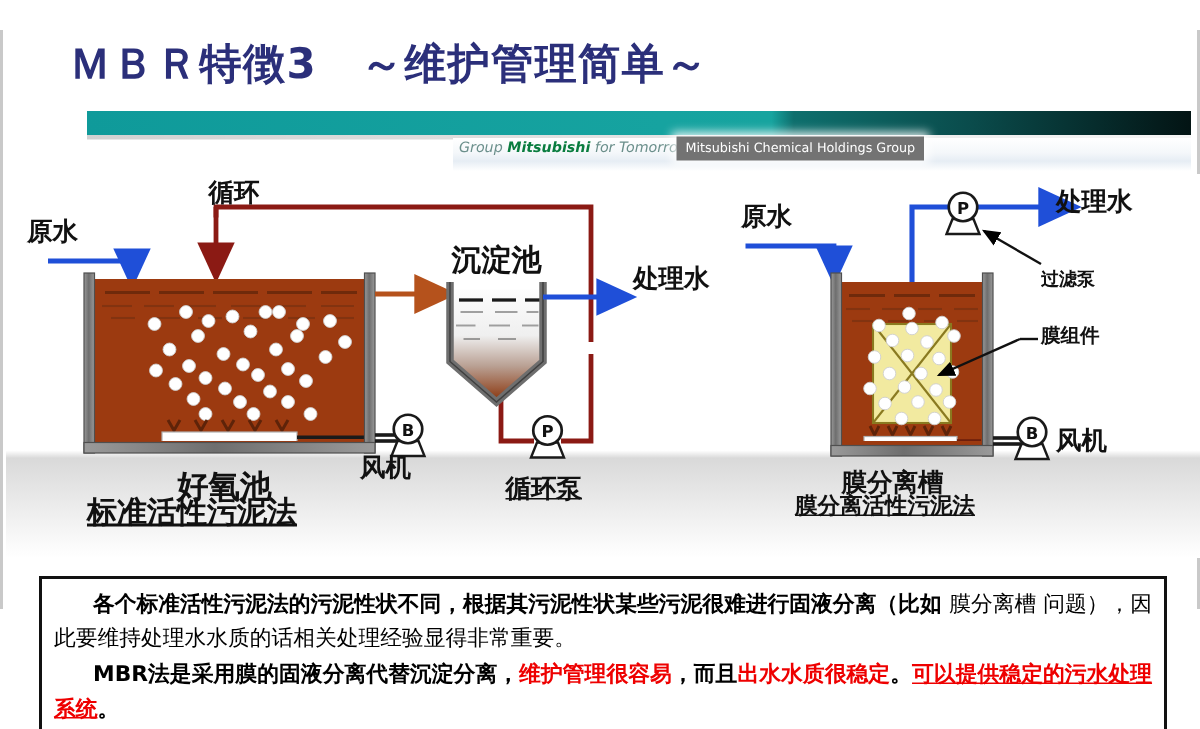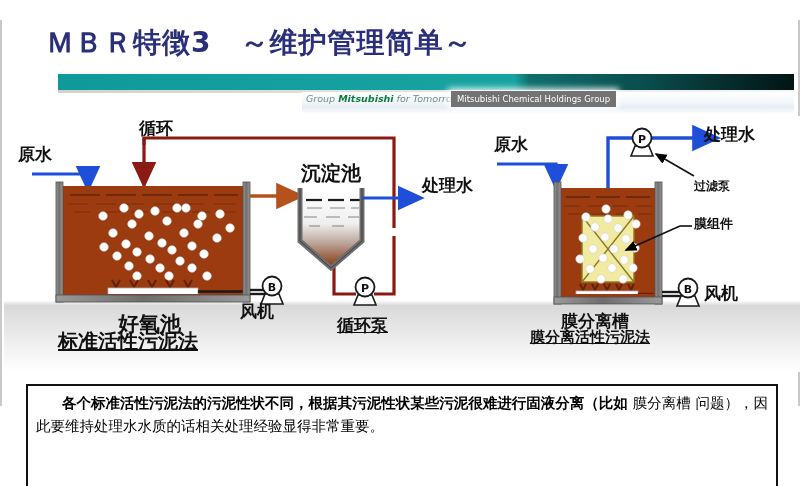--- a/index.html
+++ b/index.html
@@ -361,15 +361,16 @@
   <div class="cn" style="position:absolute;left:700px;top:7px;font-size:17px;color:#111;">处理水</div>
   <div class="cn" style="position:absolute;left:690px;top:62px;font-size:12px;color:#111;">过滤泵</div>
   <div class="cn" style="position:absolute;left:690px;top:99px;font-size:13px;color:#111;">膜组件</div>
   <div class="cn" style="position:absolute;left:700px;top:166px;font-size:17px;color:#111;">风机</div>
   <div class="cn" style="position:absolute;left:557px;top:194px;font-size:17px;color:#111;">膜分离槽</div>
   <div class="cn" style="position:absolute;left:526px;top:212px;font-size:15px;color:#111;text-decoration:underline;">膜分离活性污泥法</div>
   </div>
 
   <div id="textbox">
     <p class="para"><span class="ind"></span><span>各个标准活性污泥法的污泥性状不同，根据其污泥性状某些污泥很难进行固液分离（比如 </span><span class="thin">膜分离槽</span><span class="thin"> 问题），因此要维持处理水水质的话相关处理经验显得非常重要。</span></p>
+    <p class="para"><span class="ind"></span><span>MBR法是采用膜的固液分离代替沉淀分离，</span><span class="red">维护管理很容易</span><span>，而且</span><span class="red">出水水质很稳定</span><span>。</span><span class="redu">可以提供稳定的污水处理系统</span><span>。</span></p>
   </div>
 
 </div>
 
 </body></html>

